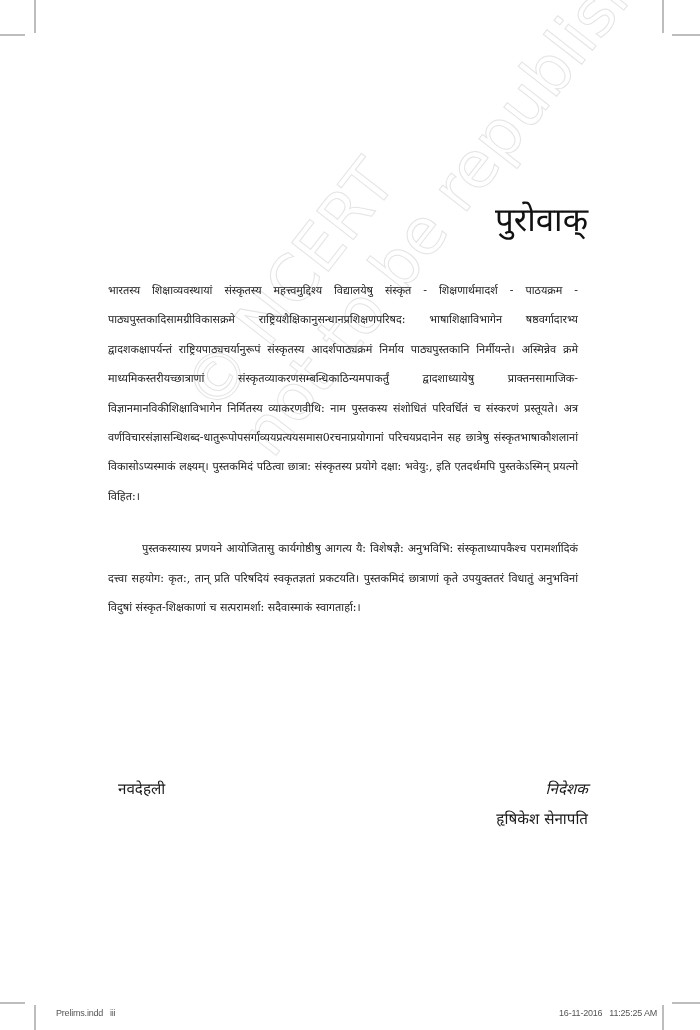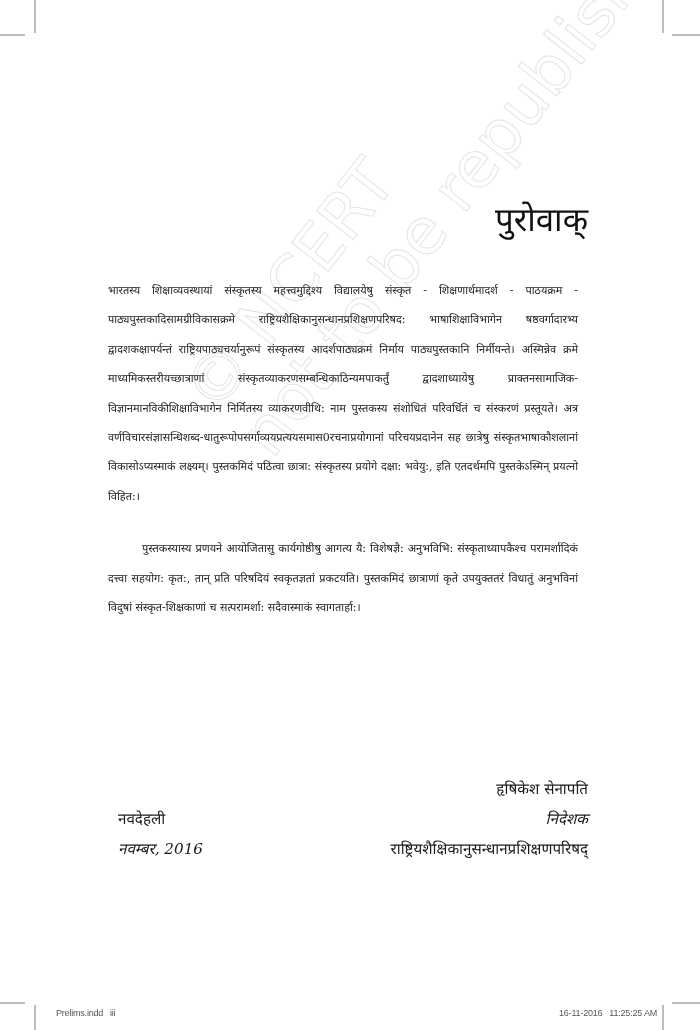--- a/index.html
+++ b/index.html
@@ -101,26 +101,22 @@
 
 <div class="title">पुरोवाक्</div>
 
 <div class="body-text">
   <p class="para1">भारतस्य शिक्षाव्यवस्थायां संस्कृतस्य महत्त्वमुद्दिश्य विद्यालयेषु संस्कृत - शिक्षणार्थमादर्श - पाठयक्रम - पाठ्यपुस्तकादिसामग्रीविकासक्रमे राष्ट्रियशैक्षिकानुसन्धानप्रशिक्षणपरिषद: भाषाशिक्षाविभागेन षष्ठवर्गादारभ्य द्वादशकक्षापर्यन्तं राष्ट्रियपाठ्यचर्यानुरूपं संस्कृतस्य आदर्शपाठ्यक्रमं निर्माय पाठ्यपुस्तकानि निर्मीयन्ते। अस्मिन्नेव क्रमे माध्यमिकस्तरीयच्छात्राणां संस्कृतव्याकरणसम्बन्धिकाठिन्यमपाकर्तुं द्वादशाध्यायेषु प्राक्तनसामाजिक-विज्ञानमानविकीशिक्षाविभागेन निर्मितस्य व्याकरणवीथि: नाम पुस्तकस्य संशोधितं परिवर्धितं च संस्करणं प्रस्तूयते। अत्र वर्णविचारसंज्ञासन्धिशब्द-धातुरूपोपसर्गाव्ययप्रत्ययसमास0रचनाप्रयोगानां परिचयप्रदानेन सह छात्रेषु संस्कृतभाषाकौशलानां विकासोऽप्यस्माकं लक्ष्यम्। पुस्तकमिदं पठित्वा छात्रा: संस्कृतस्य प्रयोगे दक्षा: भवेयु:, इति एतदर्थमपि पुस्तकेऽस्मिन् प्रयत्नो विहित:।</p>
   <p class="para2">पुस्तकस्यास्य प्रणयने आयोजितासु कार्यगोष्ठीषु आगत्य यै: विशेषज्ञै: अनुभविभि: संस्कृताध्यापकैश्च परामर्शादिकं दत्त्वा सहयोग: कृत:, तान् प्रति परिषदियं स्वकृतज्ञतां प्रकटयति। पुस्तकमिदं छात्राणां कृते उपयुक्ततरं विधातुं अनुभविनां विदुषां संस्कृत-शिक्षकाणां च सत्परामर्शा: सदैवास्माकं स्वागतार्हा:।</p>
 </div>
 
 <div class="sign" style="top:778px;">
   <div class="row">
-    <span class="right">हृषिकेश सेनापति</span>
-  </div>
-  <div class="row">
     <span class="left">नवदेहली</span>
     <span class="right italic">निदेशक</span>
   </div>
   <div class="row">
-    <span class="left italic">नवम्बर, 2016</span>
-    <span class="right">राष्ट्रियशैक्षिकानुसन्धानप्रशिक्षणपरिषद्</span>
+    <span class="right">हृषिकेश सेनापति</span>
   </div>
 </div>
 
 <div class="footer" style="left:56px; white-space:pre;">Prelims.indd   iii</div>
 <div class="footer" style="right:43px; white-space:pre;">16-11-2016   11:25:25 AM</div>
 
 </body></html>

